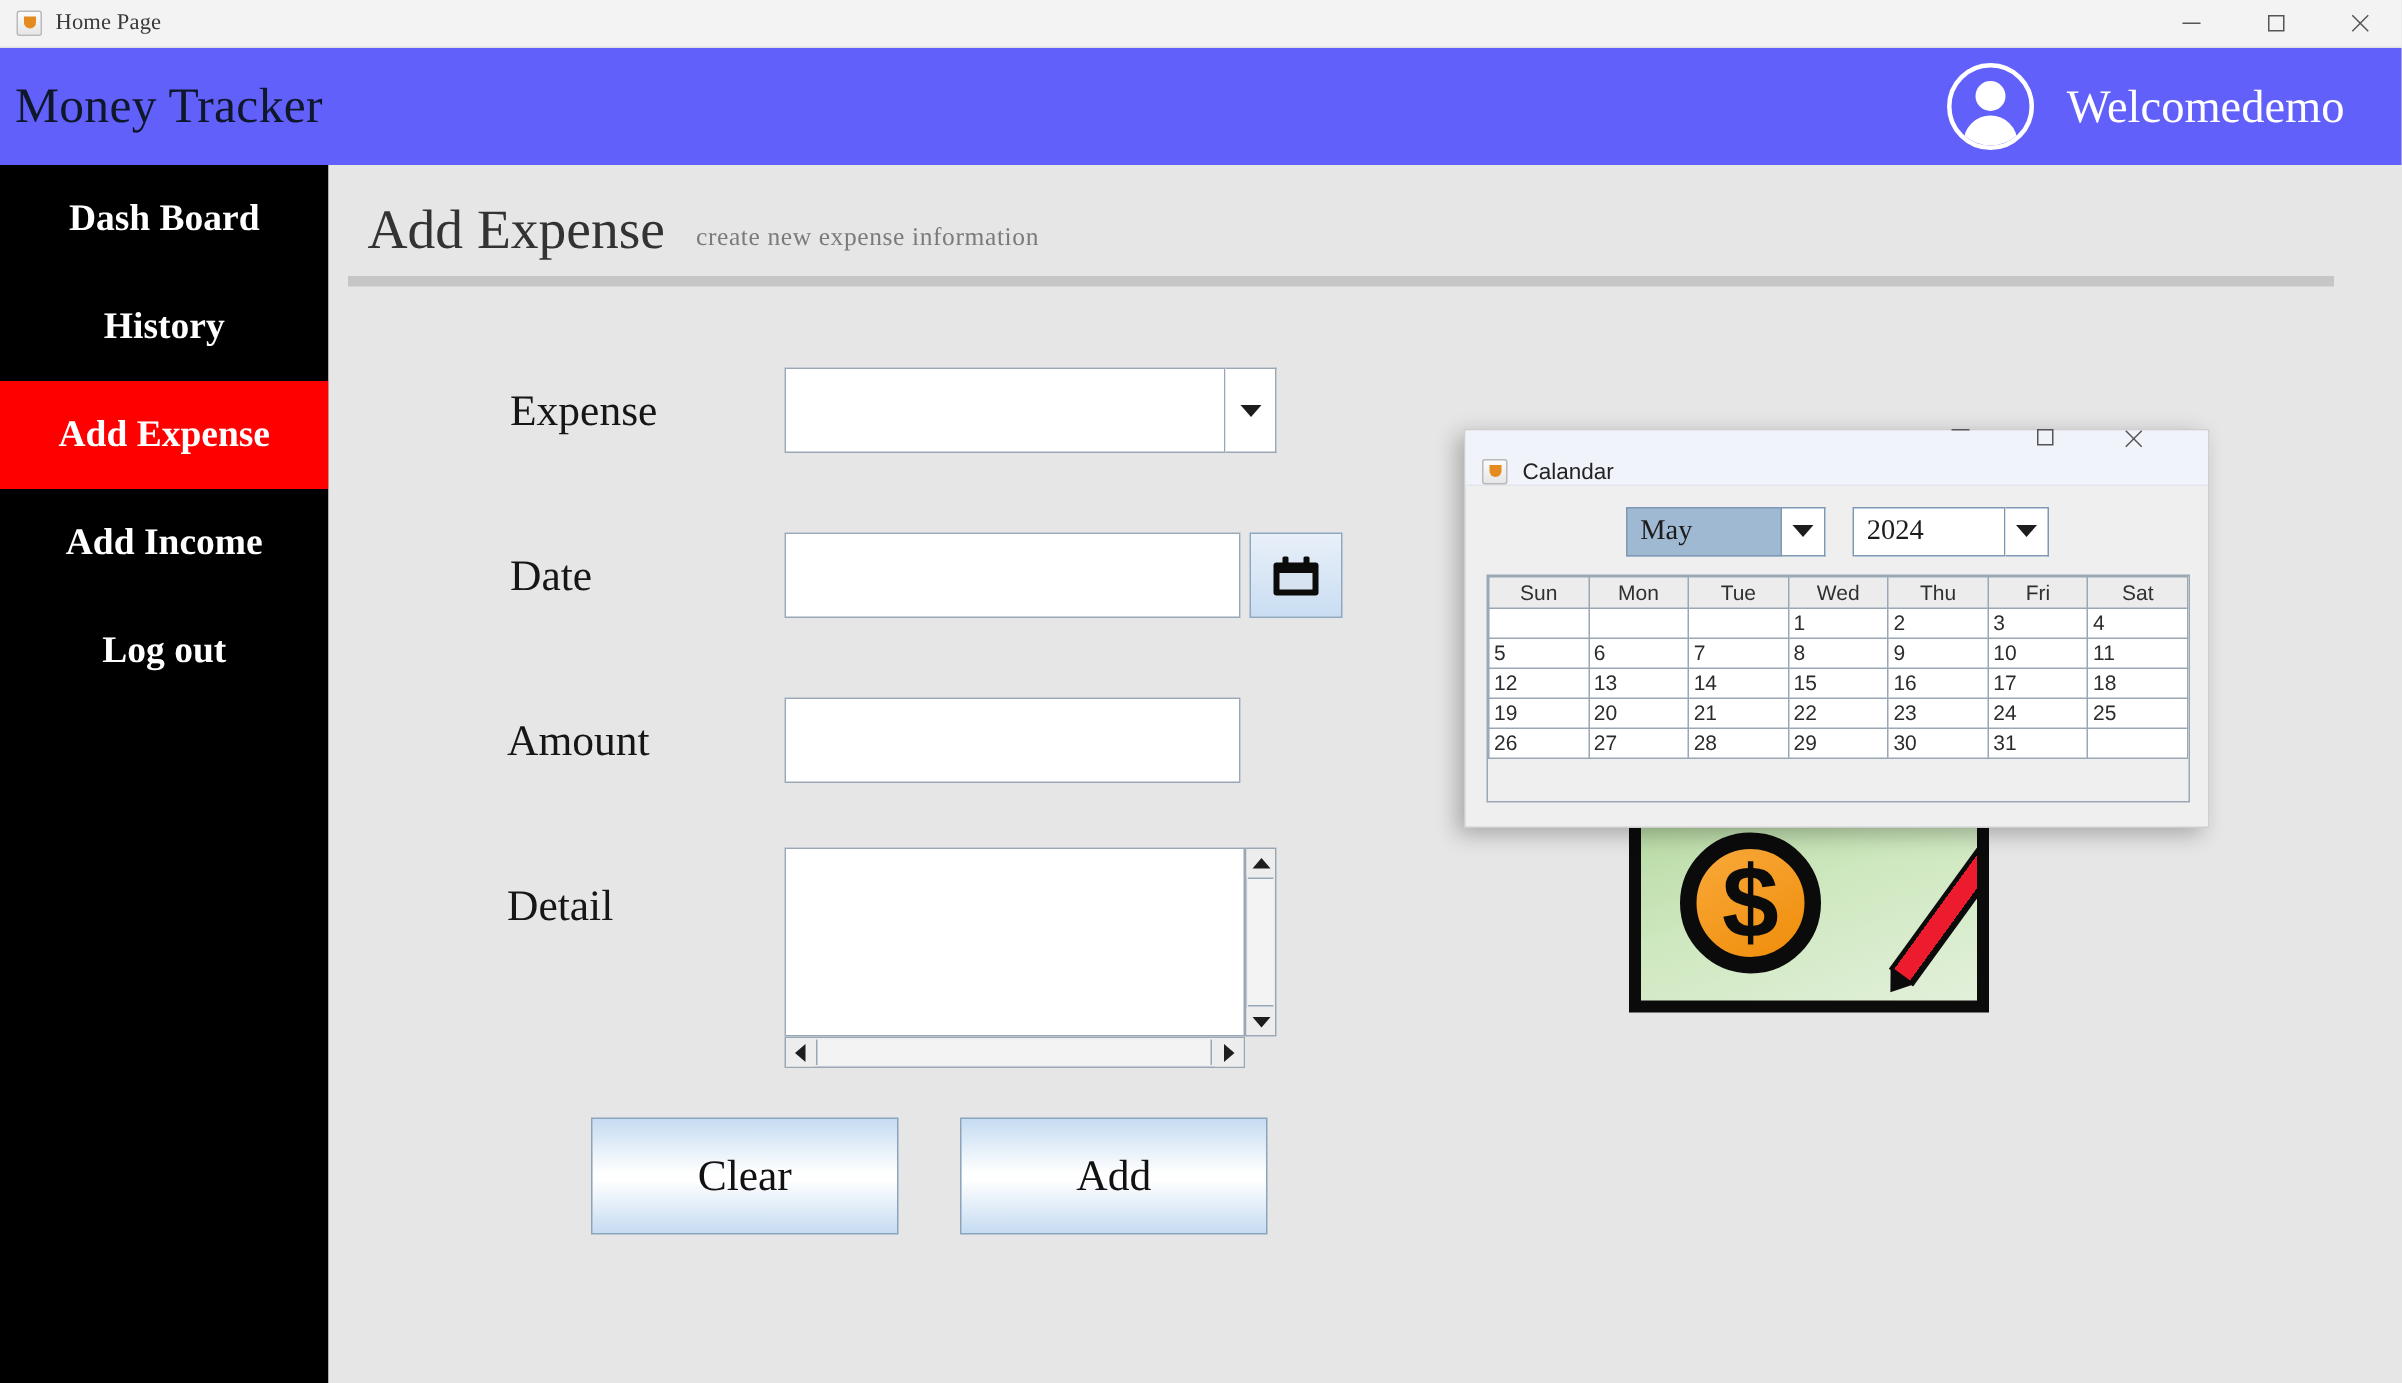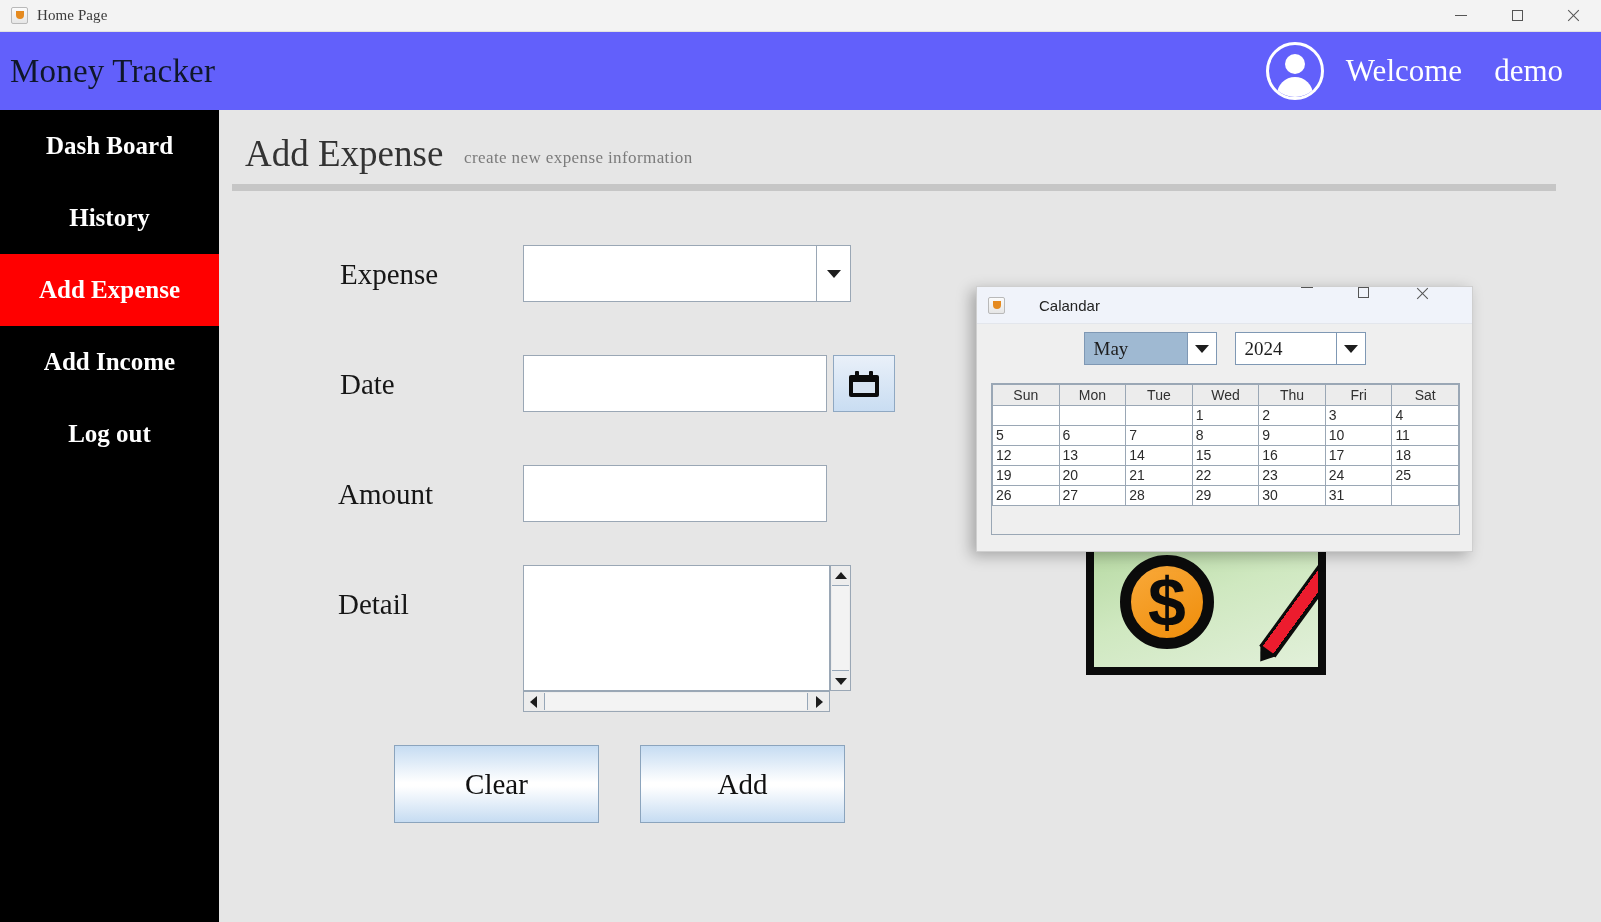--- a/index.html
+++ b/index.html
@@ -72,21 +72,21 @@
   }
   #avatar .body {
     position: absolute; width: 36px; height: 26px; border-radius: 18px 18px 0 0;
     background: #ffffff; left: 8px; top: 32px;
   }
   #welcome-text {
     color: #ffffff; font-size: 31px; margin-left: 22px;
     font-family: "Liberation Serif", serif;
   }
   #user-name {
-    color: #ffffff; font-size: 31px; margin-left: 32px;
+    color: #ffffff; font-size: 31px; 
     font-family: "Liberation Serif", serif;
   }
 
   
   #sidebar {
     position: absolute; left: 0; top: 110px; width: 219px; height: 812px;
     background: #000000;
     font-weight: bold;
   }
   .nav-item {
@@ -246,42 +246,41 @@
     background: #e08b18; border: 2px solid #0b0b0b; box-sizing: border-box;
   }
 
   
   #calendar-dialog {
     position: absolute; left: 976px; top: 286px; width: 497px; height: 266px;
     background: #efefef; border: 1px solid #cfcfcf;
     box-shadow: -5px 4px 14px rgba(0,0,0,.28);
   }
   #cal-titlebar {
-    height: 37px; background: #f0f3fa; display: flex; align-items: center;
+    height: 37px; background: #f0f3fa; display: flex; align-items: flex-end;
     border-bottom: 1px solid #e3e6ec;
-    gap: 24px;
   }
   #cal-titlebar .java-icon2 {
     width: 17px; height: 17px; margin-left: 11px; flex: none;
     background: linear-gradient(#fbfbfb,#e6e6e6);
     border: 1px solid #b9b9b9; border-radius: 2px; position: relative;
   }
   #cal-titlebar .java-icon2::after {
     content: ""; position: absolute; left: 4px; top: 3px; width: 8px; height: 8px;
     background: #e58a1f; border-radius: 0 0 4px 4px;
   }
   #cal-title-text {
     margin-left: 10px; font-family: "Liberation Sans", sans-serif;
     font-size: 15px; color: #232323;
   }
   #cal-win-controls { margin-left: auto; display: flex; height: 37px; }
   #cal-win-controls .wc { width: 57px; height: 37px; }
 
   #cal-selectors {
-    display: flex; justify-content: center; gap: 18px;
+    display: flex; align-items: center; justify-content: center; gap: 18px;
     height: 52px; padding-top: 8px;
   }
   .combo { display: flex; height: 33px; }
   .combo .combo-val {
     width: 104px; border: 1px solid #7f98b4;
     display: flex; align-items: center; padding-left: 9px;
     font-family: "Liberation Serif", serif; font-size: 19px; color: #1d1d1d;
   }
   #month-combo .combo-val { background: #9fb9d2; width: 104px; }
   #year-combo  .combo-val { background: #ffffff; width: 102px; }

